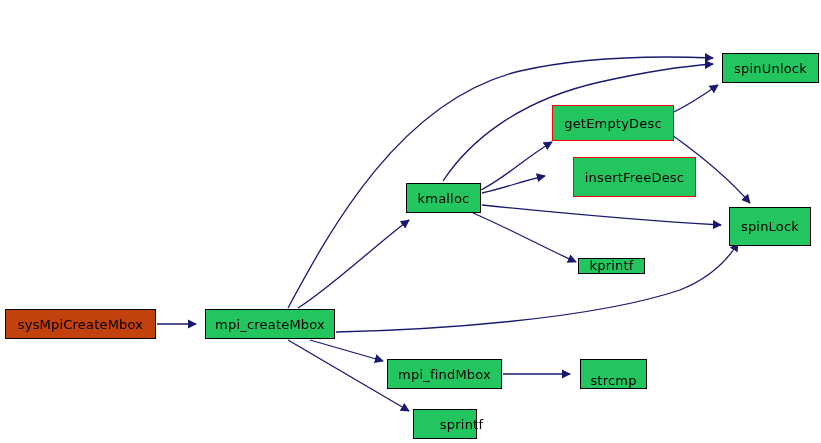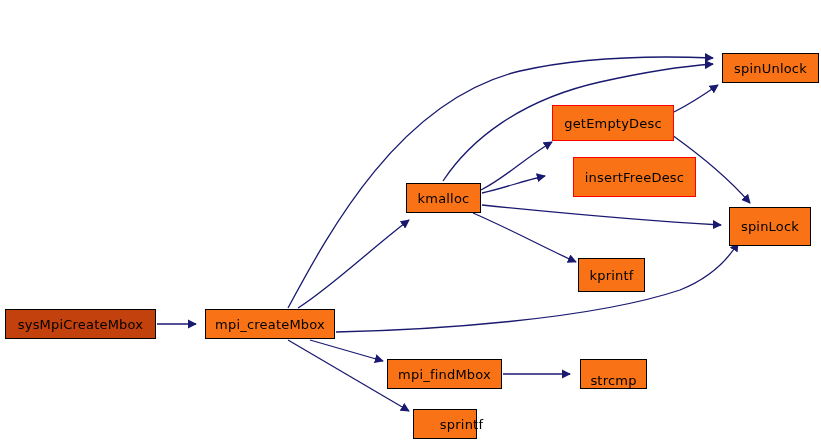--- a/index.html
+++ b/index.html
@@ -21,21 +21,21 @@
     top: 0;
     width: 821px;
     height: 443px;
   }
   .node {
     position: absolute;
     box-sizing: border-box;
     display: flex;
     align-items: center;
     justify-content: center;
-    background: #f97316;
+    background: #22c55e;
     border: 1px solid #000000;
     font-size: 13px;
     color: #000000;
     letter-spacing: 0.2px;
     white-space: nowrap;
     z-index: 3;
   }
   .node.gray {
     background: #c2410c;
   }
@@ -98,21 +98,21 @@
       </div>
       <div class="node" style="left: 406px; top: 183px; width: 75px; height: 30px; justify-content: center;">
         <span class="node-label">kmalloc</span>
       </div>
       <div class="node red" style="left: 552px; top: 105px; width: 122px; height: 36px;">
         <span class="node-label">getEmptyDesc</span>
       </div>
       <div class="node red" style="left: 573px; top: 157px; width: 123px; height: 40px;">
         <span class="node-label">insertFreeDesc</span>
       </div>
-      <div class="node" style="left: 578px; top: 258px; width: 67px; height: 34px;">
+      <div class="node" style="left: 578px; top: 258px; width: 67px; height: 16px; align-items: flex-end;">
         <span class="node-label">kprintf</span>
       </div>
       <div class="node" style="left: 722px; top: 53px; width: 97px; height: 30px;">
         <span class="node-label">spinUnlock</span>
       </div>
       <div class="node" style="left: 729px; top: 207px; width: 82px; height: 39px;">
         <span class="node-label">spinLock</span>
       </div>
       <div class="node" style="left: 387px; top: 359px; width: 115px; height: 30px;">
         <span class="node-label">mpi_findMbox</span>

